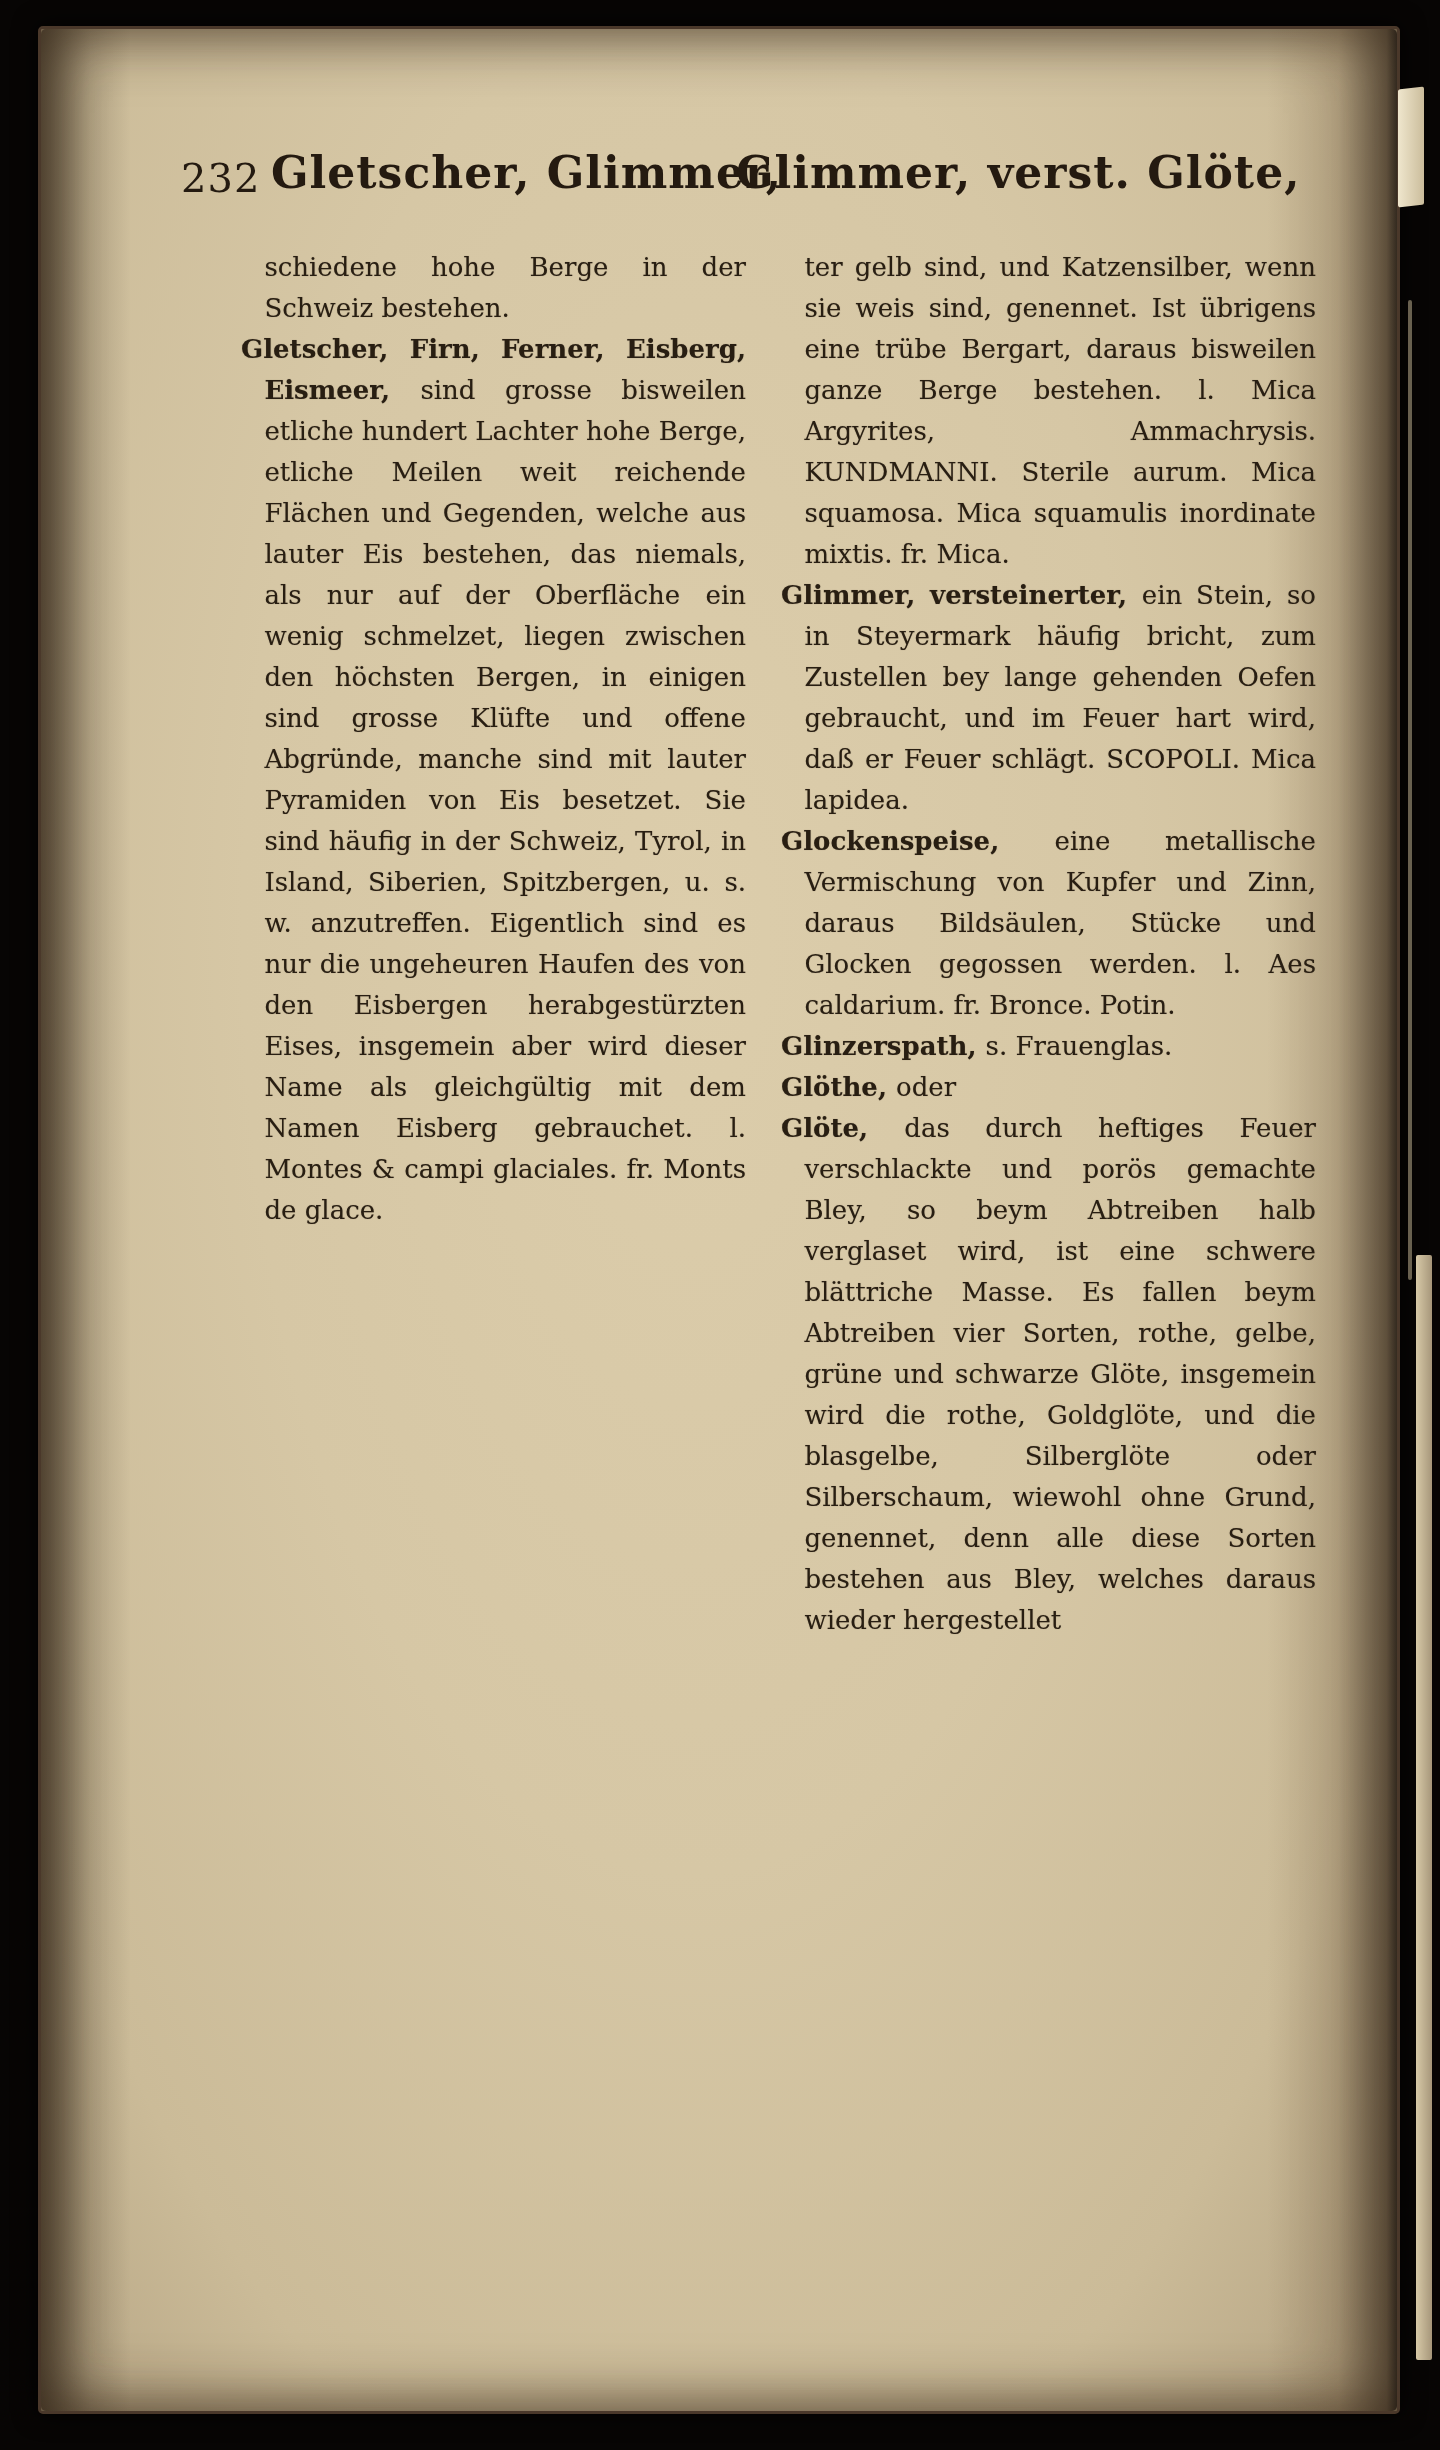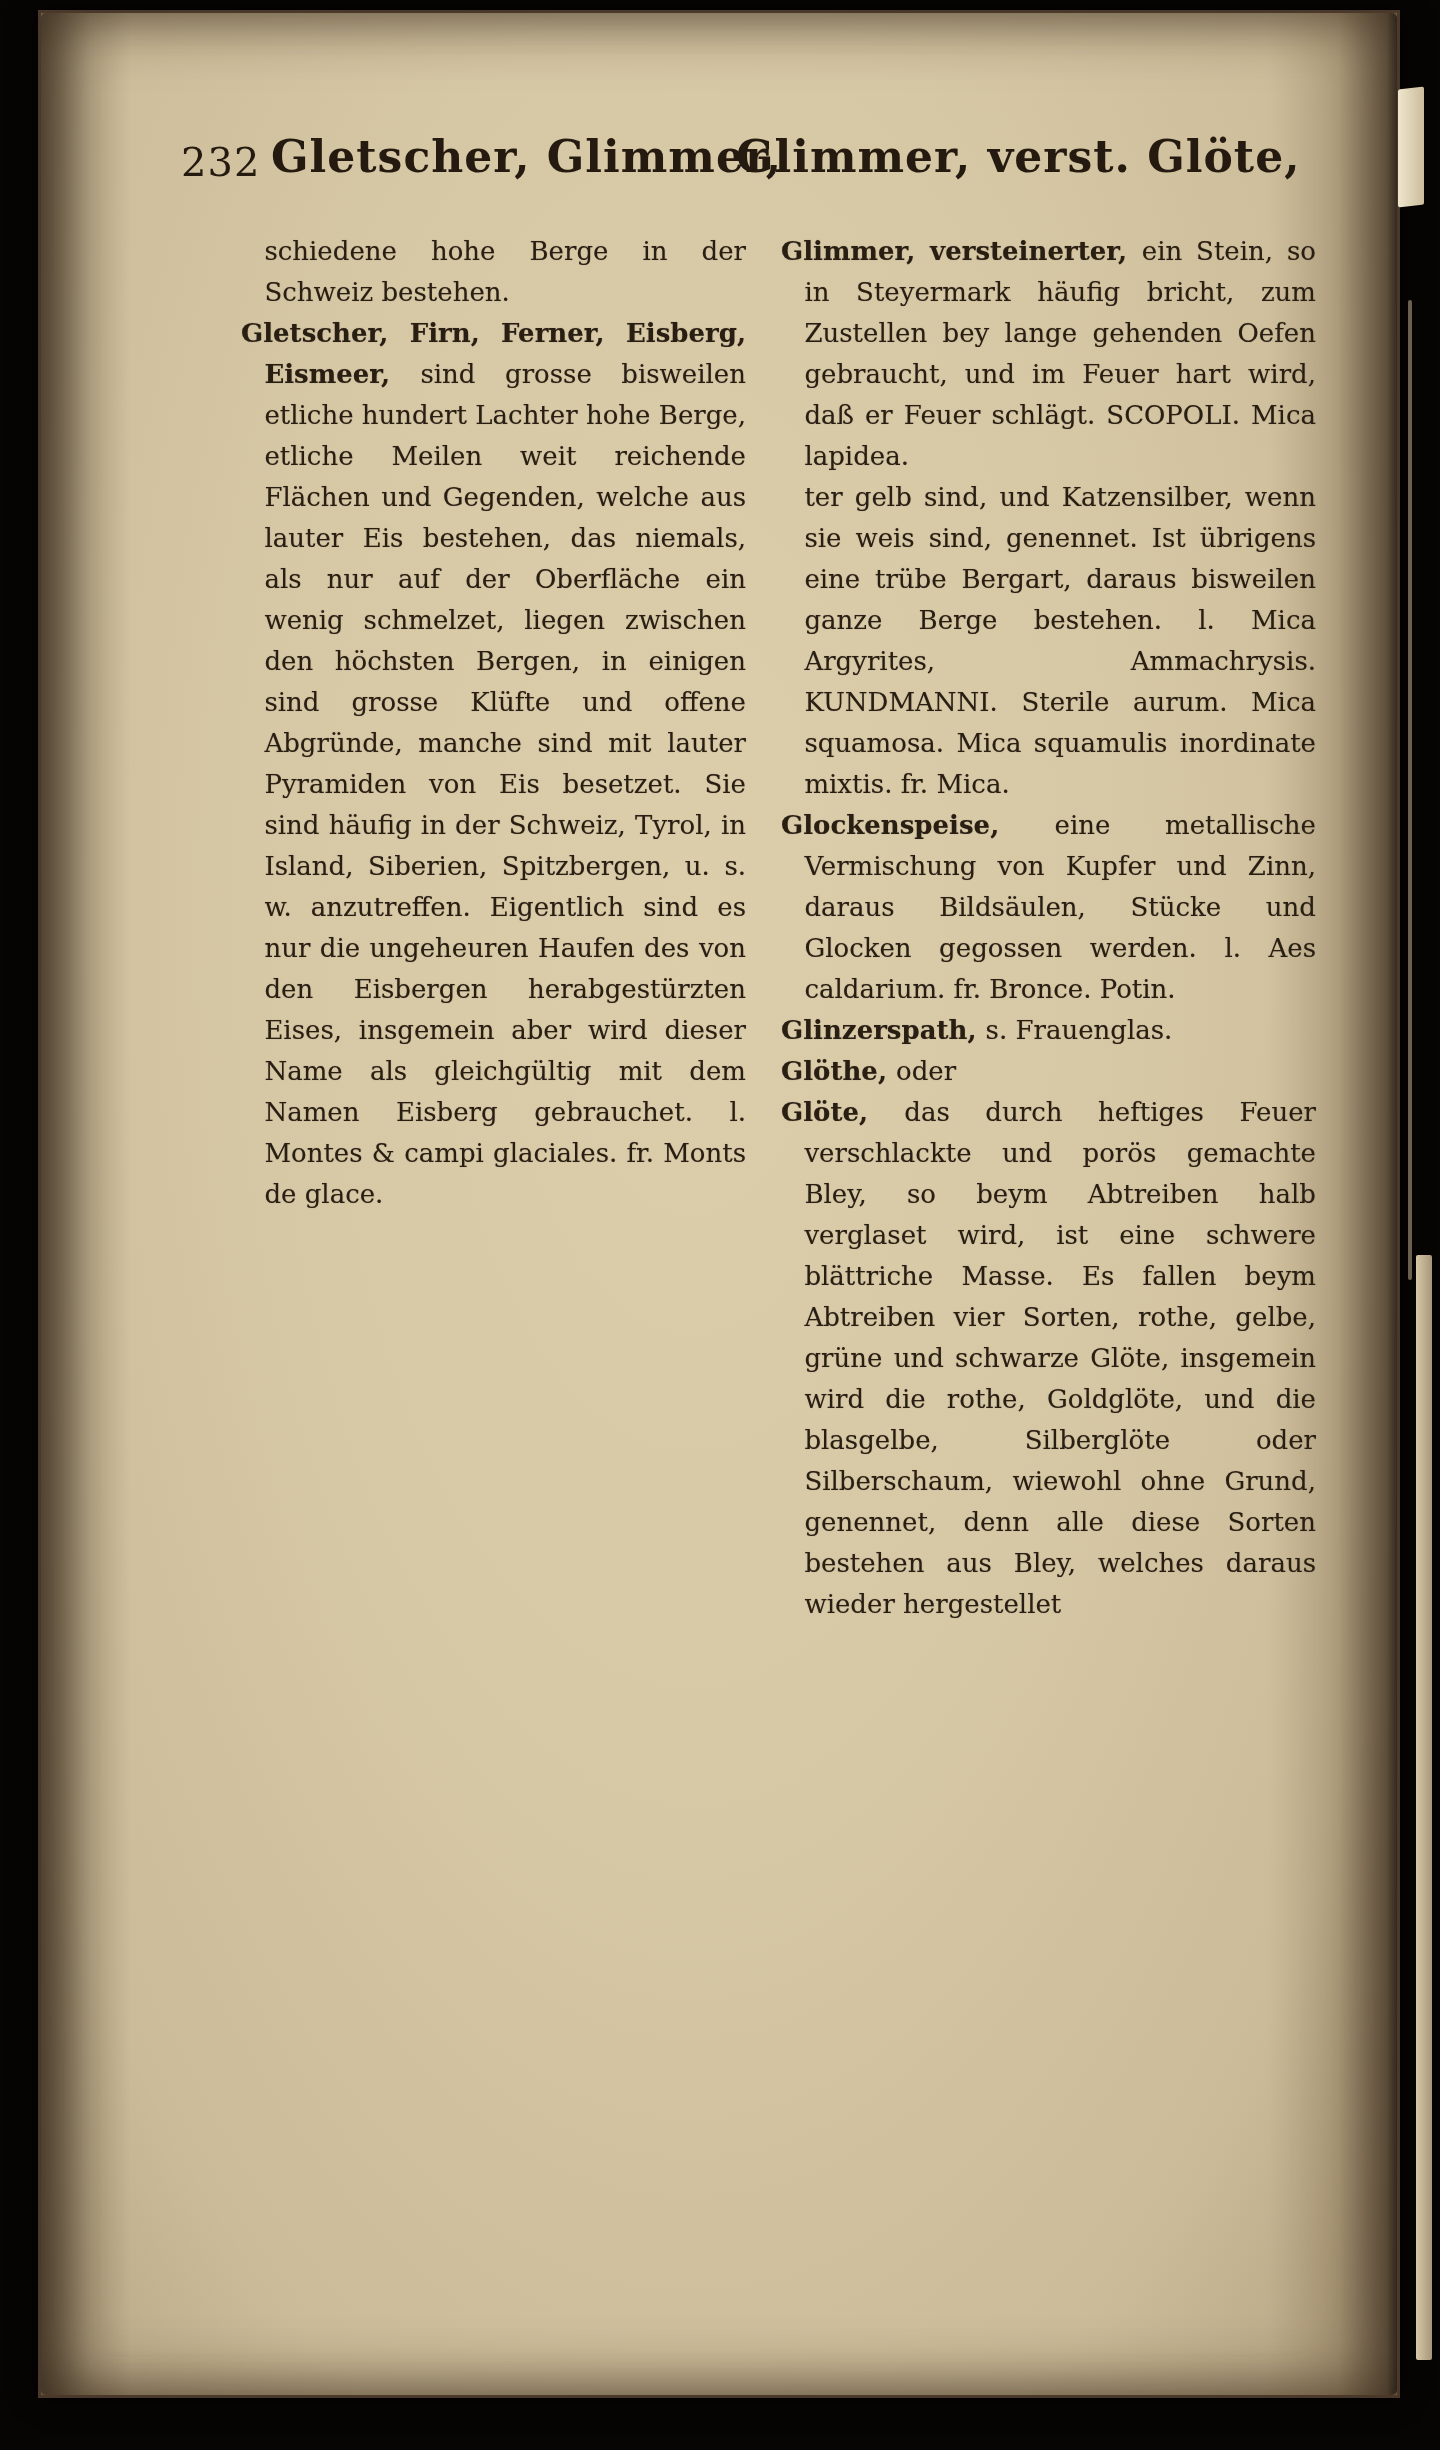--- a/index.html
+++ b/index.html
@@ -12,28 +12,28 @@
     position: relative;
     width: 1440px;
     height: 2450px;
     background: #070504;
     overflow: hidden;
   }
   
   .page {
     position: absolute;
     left: 38px;
-    top: 10px;
+    top: 26px;
     width: 1356px;
     height: 2382px;
     background:
       radial-gradient(ellipse at 48% 38%, #dccdab 0%, #d6c7a5 45%, #cbbb98 78%, #b5a483 97%),
       #d2c3a1;
     border: 3px solid #4a382a;
-    border-radius: 0;
+    border-radius: 5px;
     box-shadow:
       inset 0 0 60px rgba(60,44,28,0.45),
       inset -30px 0 70px rgba(60,44,28,0.35),
       inset 18px 0 45px rgba(60,44,28,0.40),
       0 0 24px rgba(0,0,0,0.9);
   }
   
   .gutter-shade {
     position: absolute;
     left: 0; top: 0; bottom: 0;
@@ -139,22 +139,22 @@
       <span class="header-title-left">Gletscher, Glimmer,</span>
       <span class="header-title-right">Glimmer, verst. Glöte,</span>
     </div>
 
     <div class="column column-left">
         <p class="para cont"><span>schiedene hohe Berge in der Schweiz bestehen.</span></p>
         <p class="para entry"><b class="lead">Gletscher, Firn, Ferner, Eisberg, Eismeer, </b><span>sind grosse bisweilen etliche hundert Lachter hohe Berge, etliche Meilen weit reichende Flächen und Gegenden, welche aus lauter Eis bestehen, das niemals, als nur auf der Oberfläche ein wenig schmelzet, liegen zwischen den höchsten Bergen, in einigen sind grosse Klüfte und offene Abgründe, manche sind mit lauter Pyramiden von Eis besetzet. Sie sind häufig in der Schweiz, Tyrol, in Island, Siberien, Spitzbergen, u. s. w. anzutreffen. Eigentlich sind es nur die ungeheuren Haufen des von den Eisbergen herabgestürzten Eises, insgemein aber wird dieser Name als gleichgültig mit dem Namen Eisberg gebrauchet. l. Montes &amp; campi glaciales. fr. Monts de glace.</span></p>
       </div>
 
     <div class="column column-right">
+        <p class="para cont"><span>ter gelb sind, und Katzensilber, wenn sie weis sind, genennet. Ist übrigens eine trübe Bergart, daraus bisweilen ganze Berge bestehen. l. Mica Argyrites, Ammachrysis. KUNDMANNI. Sterile aurum. Mica squamosa. Mica squamulis inordinate mixtis. fr. Mica.</span></p>
         <p class="para entry"><b class="lead">Glimmer, versteinerter, </b><span>ein Stein, so in Steyermark häufig bricht, zum Zustellen bey lange gehenden Oefen gebraucht, und im Feuer hart wird, daß er Feuer schlägt. SCOPOLI. Mica lapidea.</span></p>
-        <p class="para cont"><span>ter gelb sind, und Katzensilber, wenn sie weis sind, genennet. Ist übrigens eine trübe Bergart, daraus bisweilen ganze Berge bestehen. l. Mica Argyrites, Ammachrysis. KUNDMANNI. Sterile aurum. Mica squamosa. Mica squamulis inordinate mixtis. fr. Mica.</span></p>
         <p class="para entry"><b class="lead">Glockenspeise, </b><span>eine metallische Vermischung von Kupfer und Zinn, daraus Bildsäulen, Stücke und Glocken gegossen werden. l. Aes caldarium. fr. Bronce. Potin.</span></p>
         <p class="para entry"><b class="lead">Glinzerspath, </b><span>s. Frauenglas.</span></p>
         <p class="para entry"><b class="lead">Glöthe, </b><span>oder</span></p>
         <p class="para entry"><b class="lead">Glöte, </b><span>das durch heftiges Feuer verschlackte und porös gemachte Bley, so beym Abtreiben halb verglaset wird, ist eine schwere blättriche Masse. Es fallen beym Abtreiben vier Sorten, rothe, gelbe, grüne und schwarze Glöte, insgemein wird die rothe, Goldglöte, und die blasgelbe, Silberglöte oder Silberschaum, wiewohl ohne Grund, genennet, denn alle diese Sorten bestehen aus Bley, welches daraus wieder hergestellet</span></p>
       </div>
   </div>
 
   <div class="sliver-top-corner"></div>
   <div class="sliver-right-line"></div>
   <div class="sliver-right-edge"></div>

